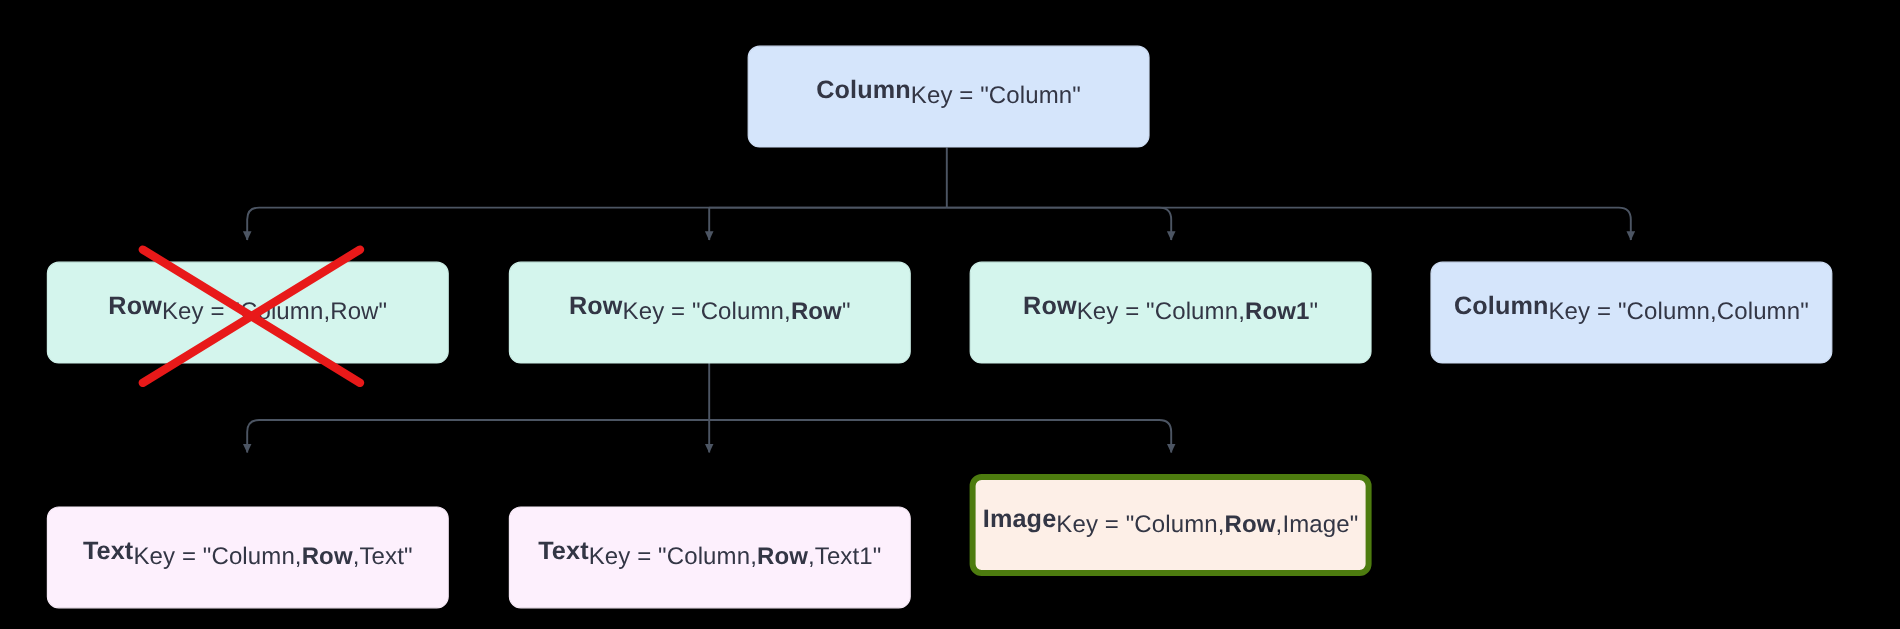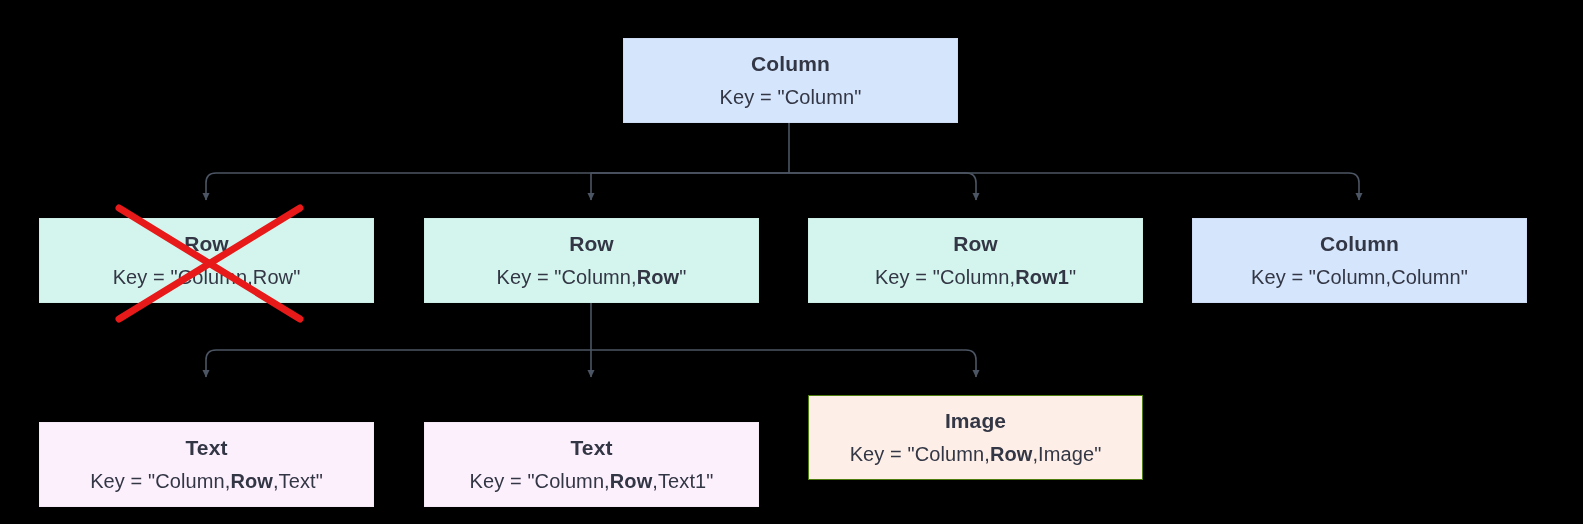--- a/index.html
+++ b/index.html
@@ -22,23 +22,23 @@
     position: absolute;
     left: 0;
     top: 0;
     width: 1583px;
     height: 524px;
     pointer-events: none;
   }
   .node {
     position: absolute;
     box-sizing: border-box;
-    border-radius: 0;
+    border-radius: 10px;
     display: flex;
-    flex-direction: column;
+    flex-direction: row;
     align-items: center;
     justify-content: center;
     color: #333645;
     text-align: center;
     line-height: 1.15;
   }
   .node-title {
     font-size: 21px;
     font-weight: bold;
     letter-spacing: 0.1px;
@@ -49,21 +49,21 @@
     font-weight: normal;
     letter-spacing: 0.1px;
     white-space: nowrap;
   }
   .node-key b {
     font-weight: bold;
   }
   .fill-blue   { background: #d5e5fb; border: 1px solid #cddcf2; }
   .fill-mint   { background: #d4f5ed; border: 1px solid #cceee6; }
   .fill-lav    { background: #fdf0fd; border: 1px solid #f6e9f6; margin-top: 27px; }
-  .fill-peach  { background: #fdefe7; border: 1px solid #4d7c0f; }
+  .fill-peach  { background: #fdefe7; border: 5px solid #4d7c0f; }
 
   #strike-layer {
     position: absolute;
     left: 0;
     top: 0;
     width: 1583px;
     height: 524px;
     pointer-events: none;
   }
 </style>

